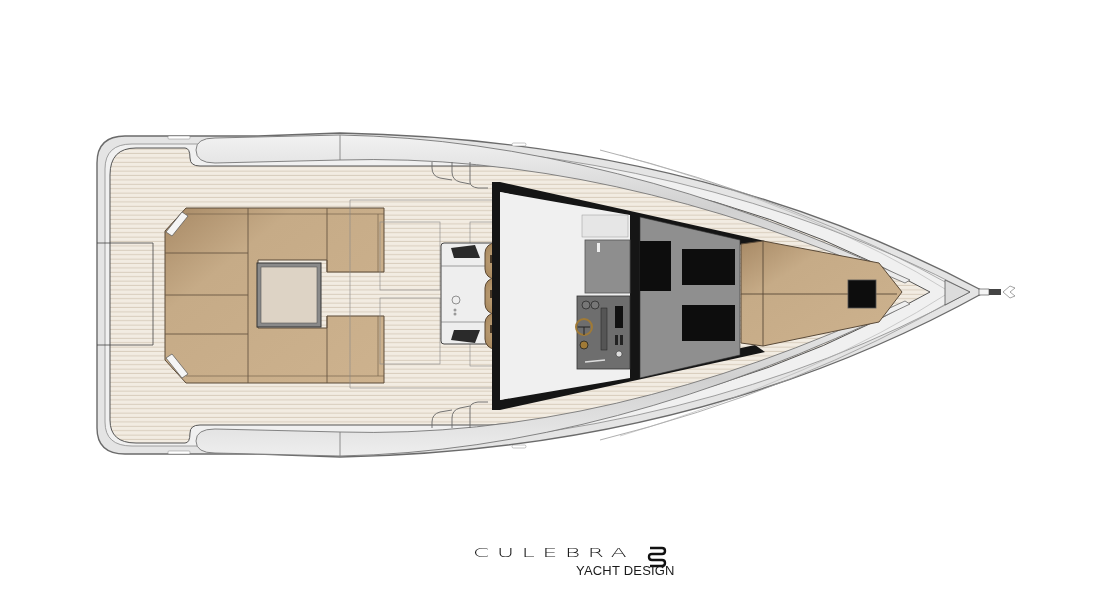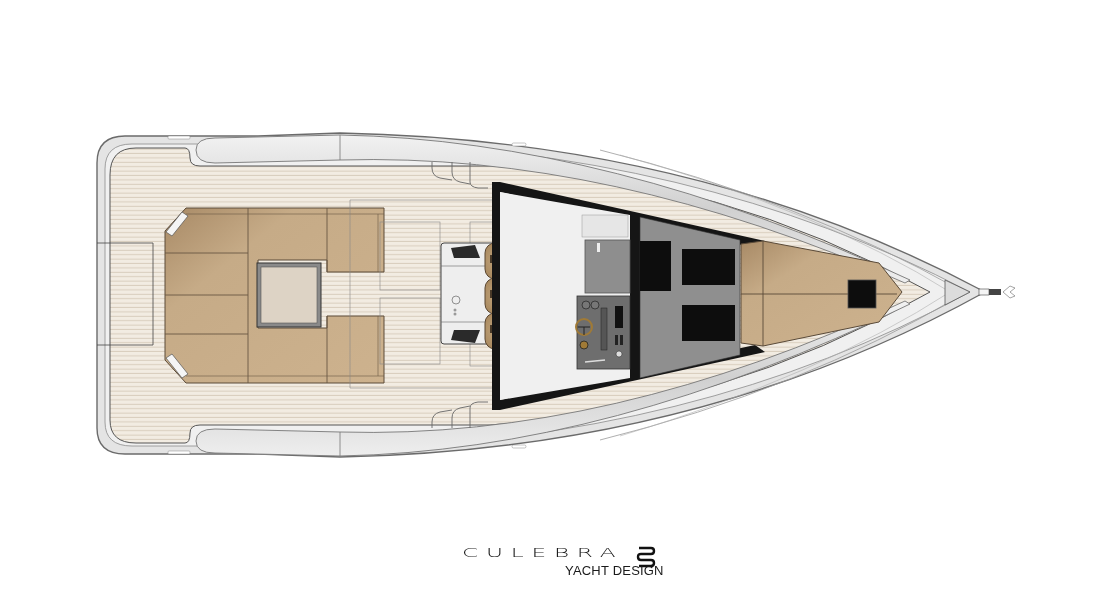--- a/index.html
+++ b/index.html
@@ -1,18 +1,18 @@
 <!DOCTYPE html>
 <html><head>
 <meta charset="utf-8">
 <style>
   html,body{margin:0;padding:0;background:#ffffff;}
   body{width:1100px;height:600px;position:relative;overflow:hidden;font-family:"Liberation Sans",sans-serif;}
   #plan{position:absolute;left:0;top:0;width:1100px;height:600px;}
-  .logo{position:absolute;left:462px;top:545px;width:210px;height:36px;}
+  .logo{position:absolute;left:473px;top:545px;width:210px;height:36px;}
   .logo-word{position:absolute;left:0;top:0;font-family:"DejaVu Sans",sans-serif;font-size:15px;letter-spacing:5px;color:#1a1a1a;font-weight:300;transform:scaleX(1.55) scaleY(0.85);transform-origin:left top;white-space:nowrap;}
   .logo-sub{position:absolute;left:103px;top:18px;font-size:13px;color:#1a1a1a;letter-spacing:0.2px;white-space:nowrap;}
   .logo-mark{position:absolute;left:174px;top:0px;width:20px;height:26px;}
 </style>
 </head>
 <body>
 
 <svg id="plan" viewBox="0 0 1100 600" xmlns="http://www.w3.org/2000/svg">
   <defs>
     <pattern id="teak" width="8" height="4.4" patternUnits="userSpaceOnUse">

